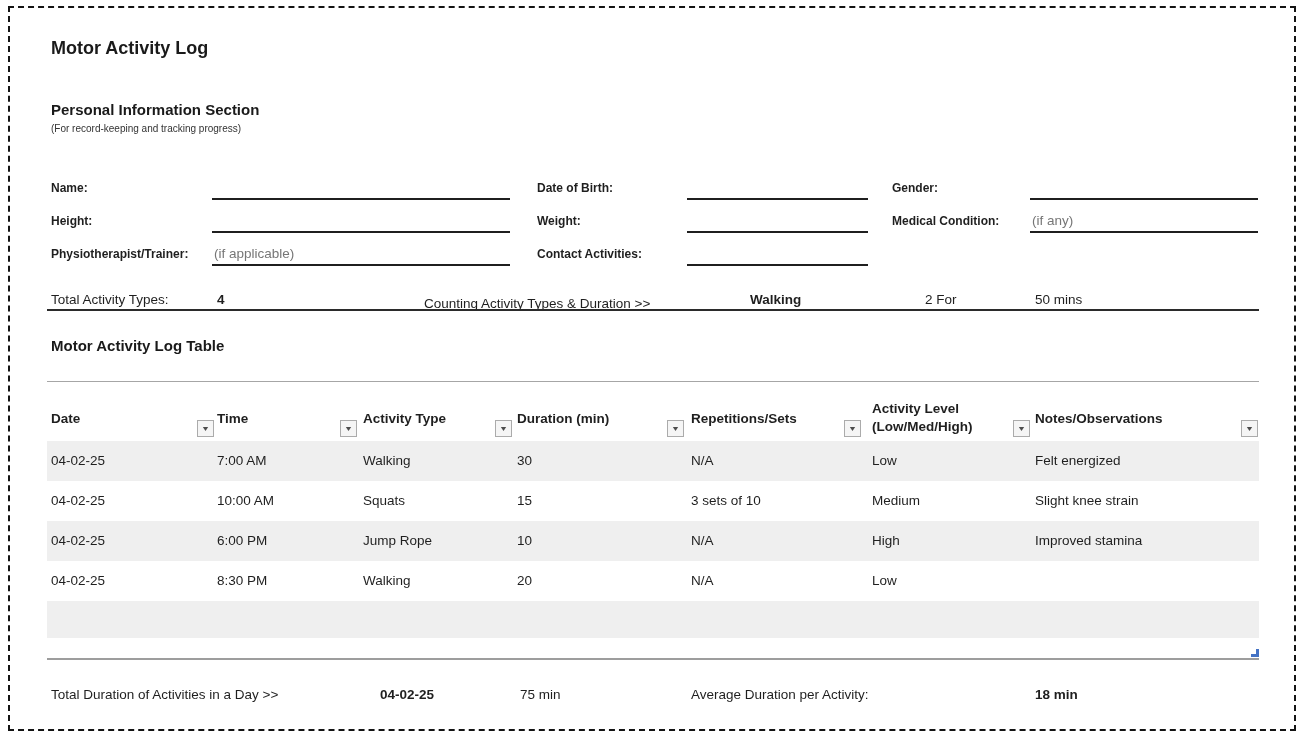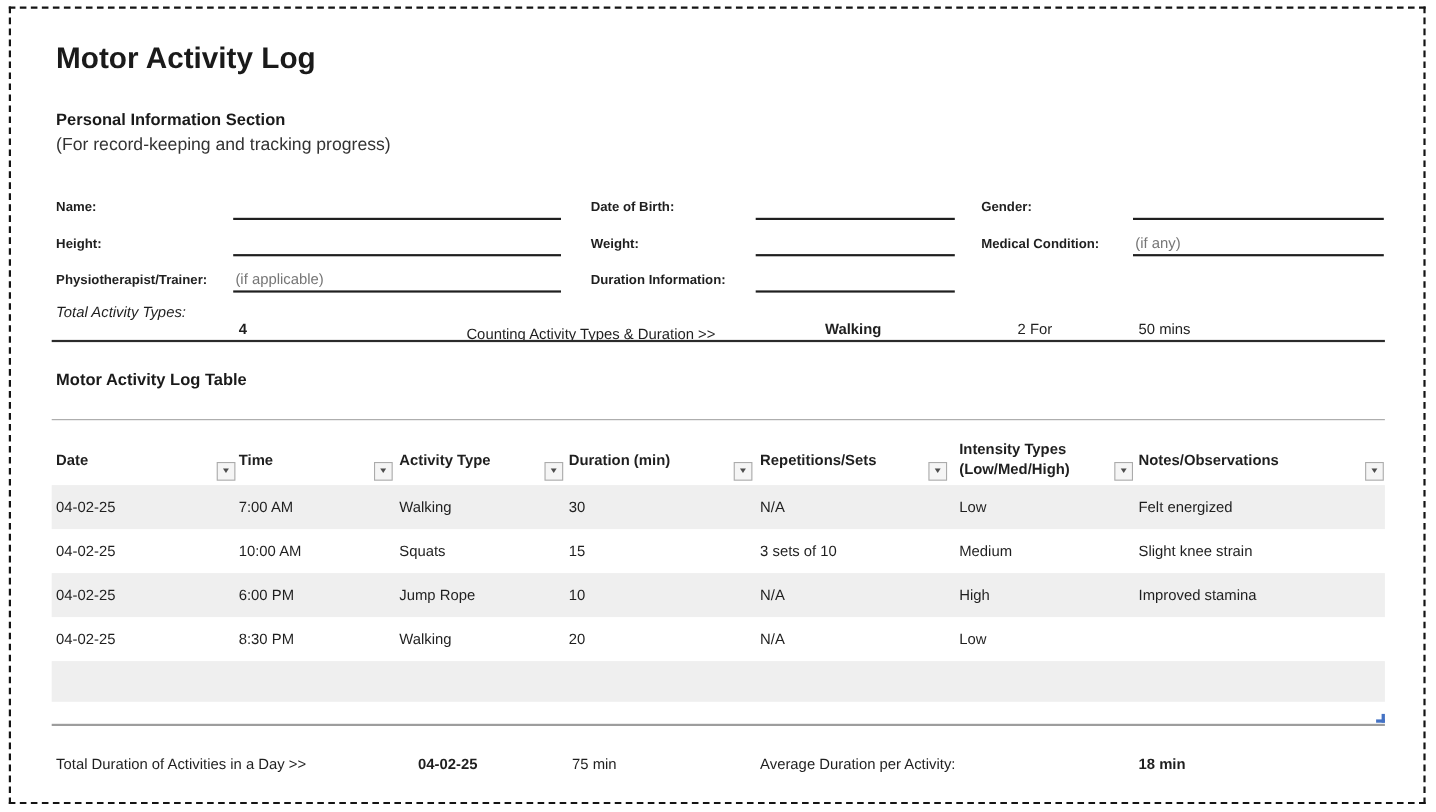--- a/index.html
+++ b/index.html
@@ -2,23 +2,23 @@
 <html><head>
 <meta charset="utf-8">
 <style>
   html,body{margin:0;padding:0;}
   body{
     width:1305px;height:738px;position:relative;background:#ffffff;
     font-family:"Liberation Sans",sans-serif;color:#1f1f1f;overflow:hidden;
   }
   .abs{position:absolute;}
   .frame{position:absolute;inset:6px 9px 7px 8px;border:2px dashed #141414;pointer-events:none;}
-  .title{font-size:27px;font-weight:bold;color:#1a1a1a;}
+  .title{font-size:18px;font-weight:bold;color:#1a1a1a;}
   .h2{font-size:15px;font-weight:bold;color:#1a1a1a;}
-  .caption{font-size:16px;color:#333333;}
+  .caption{font-size:10px;color:#333333;}
   .lbl{font-size:12px;font-weight:bold;white-space:nowrap;}
   .txt{font-size:13.5px;white-space:nowrap;}
   .b{font-weight:bold;}
   .hint{font-size:13.5px;color:#767676;white-space:nowrap;}
   .fline{height:2px;background:#1f1f1f;}
   .divider-dark{height:2px;background:#2b2b2b;}
   .divider-gray{height:2px;background:#9d9d9d;}
   
   .tablewrap{position:absolute;left:47px;top:381px;width:1212px;}
   .thead{position:relative;height:60px;border-top:1px solid #a6a6a6;box-sizing:border-box;}
@@ -58,41 +58,41 @@
 <div class="abs fline" style="left:212px;top:231px;width:298px;"></div>
 <div class="abs lbl" style="left:537px;top:214px;">Weight:</div>
 <div class="abs fline" style="left:687px;top:231px;width:181px;"></div>
 <div class="abs lbl" style="left:892px;top:214px;">Medical Condition:</div>
 <div class="abs hint" style="left:1032px;top:213px;">(if any)</div>
 <div class="abs fline" style="left:1030px;top:231px;width:228px;"></div>
 
 <div class="abs lbl" style="left:51px;top:247px;">Physiotherapist/Trainer:</div>
 <div class="abs hint" style="left:214px;top:246px;">(if applicable)</div>
 <div class="abs fline" style="left:212px;top:264px;width:298px;"></div>
-<div class="abs lbl" style="left:537px;top:247px;">Duration Information:</div>
+<div class="abs lbl" style="left:537px;top:247px;">Contact Activities:</div>
 <div class="abs fline" style="left:687px;top:264px;width:181px;"></div>
 
-<div class="abs txt" style="left:51px;top:276px;font-style:italic;">Total Activity Types:</div>
+<div class="abs txt" style="left:51px;top:292px;">Total Activity Types:</div>
 <div class="abs txt b" style="left:217px;top:292px;">4</div>
 <div class="abs txt" style="left:424px;top:296px;">Counting Activity Types &amp; Duration &gt;&gt;</div>
 <div class="abs txt b" style="left:750px;top:292px;">Walking</div>
 <div class="abs txt" style="left:925px;top:292px;">2 For</div>
 <div class="abs txt" style="left:1035px;top:292px;">50 mins</div>
 <div class="abs divider-dark" style="left:47px;top:309px;width:1212px;"></div>
 
 <div class="abs h2" style="left:51px;top:337px;">Motor Activity Log Table</div>
 
 <div class="tablewrap">
   <div class="thead">
     <div class="hc" style="left:4px;">Date</div>
     <div class="hc" style="left:170px;">Time</div>
     <div class="hc" style="left:316px;">Activity Type</div>
     <div class="hc" style="left:470px;">Duration (min)</div>
     <div class="hc" style="left:644px;">Repetitions/Sets</div>
-    <div class="hc two" style="left:825px;">Intensity Types
+    <div class="hc two" style="left:825px;">Activity Level
 (Low/Med/High)</div>
     <div class="hc" style="left:988px;">Notes/Observations</div>
 
     <button class="fbtn" style="left:150px;">
         <span>▼</span>
       </button>
     <button class="fbtn" style="left:293px;">
         <span>▼</span>
       </button>
     <button class="fbtn" style="left:448px;">

